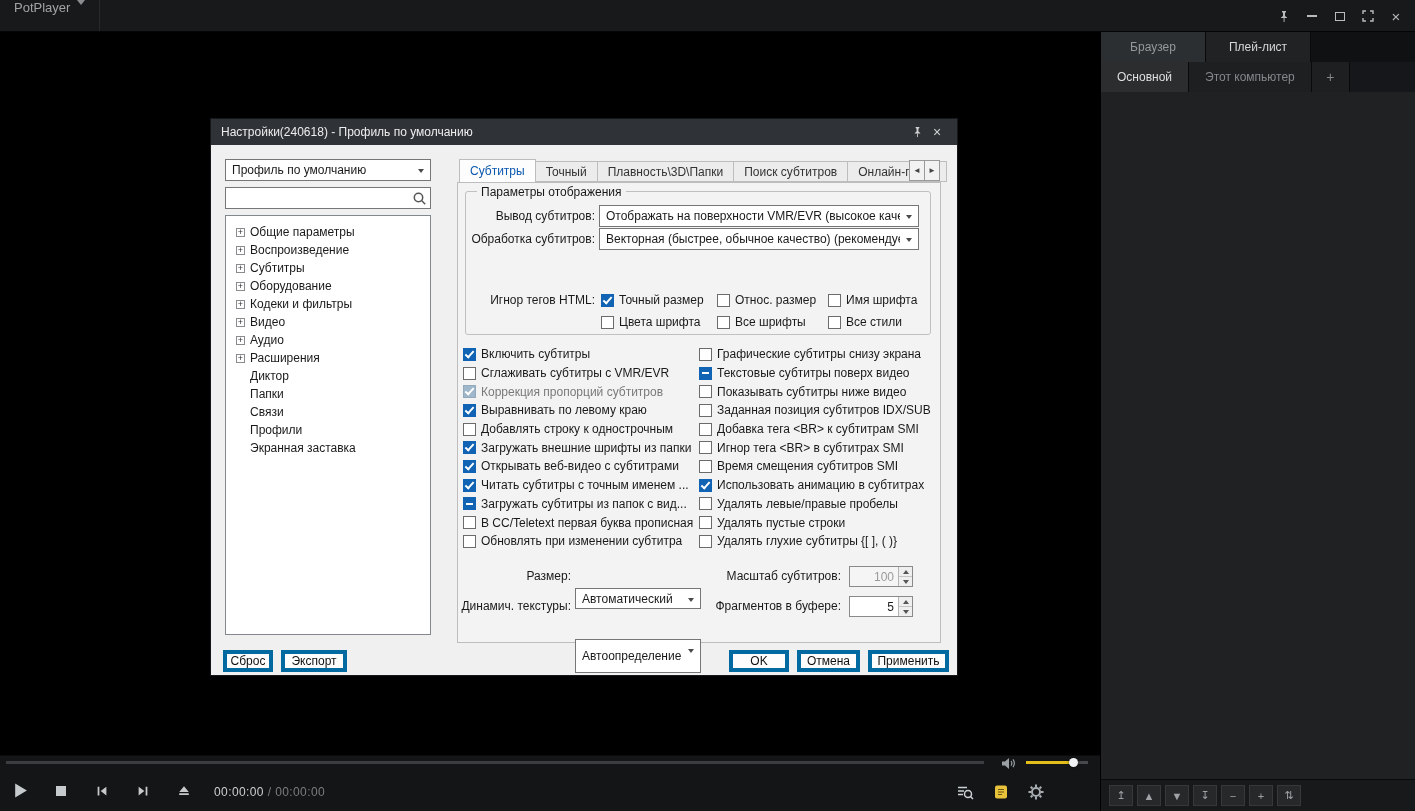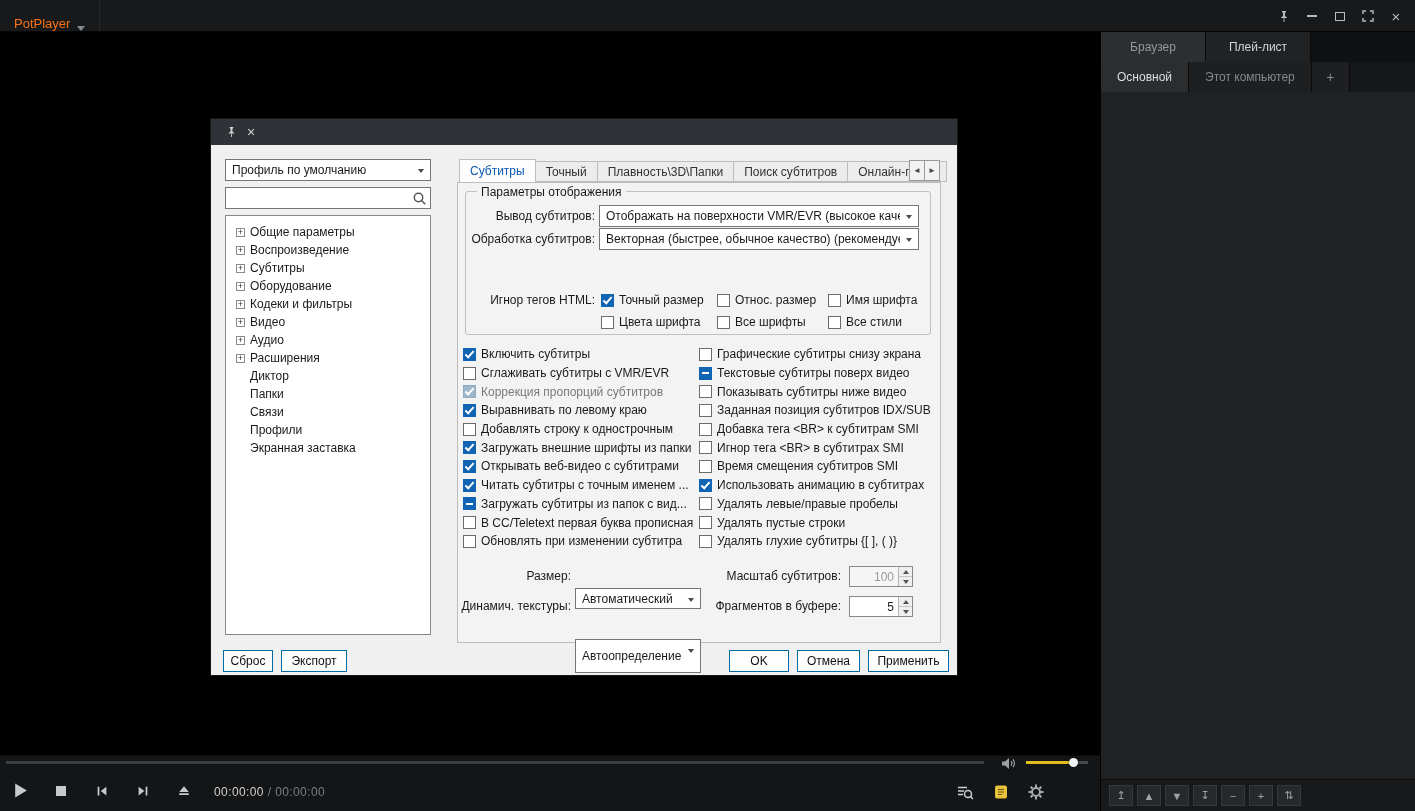--- a/index.html
+++ b/index.html
@@ -2,21 +2,21 @@
 <html style="--accent_blue: #1164b4; --accent_yellow: #e3bd19; --dialog_bg: #f0f0f0;"><head>
 <meta charset="utf-8">
 <style>
   *{box-sizing:border-box;margin:0;padding:0}
   html,body{width:1415px;height:811px}
   body{position:relative;background:#000;font-family:"Liberation Sans",sans-serif;overflow:hidden;cursor:default}
   .abs{position:absolute}
 
   
   .titlebar{position:absolute;left:0;top:0;width:1415px;height:32px;background:#17191b;border-bottom:1px solid #050505;display:flex;align-items:center;z-index:6}
-  .app-menu{display:flex;align-items:flex-end;gap:7px;padding:0 14px;height:100%;border-right:1px solid #26282a;color:#f97316;font-size:13px}
+  .app-menu{display:flex;align-items:flex-start;gap:7px;padding:0 14px;height:100%;border-right:1px solid #26282a;color:#a3a3a3;font-size:13px}
   .chev-down{width:0;height:0;border-left:4px solid transparent;border-right:4px solid transparent;border-top:5px solid #8a8d90}
   .win-controls{position:absolute;right:8px;top:0;height:32px;display:flex;align-items:center;gap:6px}
   .win-btn{width:22px;height:22px;display:flex;align-items:center;justify-content:center;color:#b9bcbe;font-size:15px;line-height:1}
   .min-bar{width:10px;height:2px;background:#b9bcbe}
   .max-box{width:10px;height:9px;border:1px solid #b9bcbe}
 
   
   .video-area{position:absolute;left:0;top:32px;width:1100px;height:723px;background:#000}
   .control-bar{position:absolute;left:0;top:755px;width:1100px;height:56px;background:#131516;border-top:1px solid #0a0b0c}
   .seek-track{position:absolute;left:6px;top:5px;width:978px;height:3px;background:#3b3e40}
@@ -97,21 +97,21 @@
   .spinner{position:absolute;height:21px;border:1px solid #8a8a8a;background:#fff;display:flex}
   .spin-value{flex:1;text-align:right;padding:3px 4px 0 0;font-size:12px}
   .spinner.disabled{background:#f5f5f5}
   .spinner.disabled .spin-value{color:#9b9b9b}
   .spin-btns{width:14px;border-left:1px solid #b5b5b5;display:flex;flex-direction:column}
   .spin-b{flex:1;background:#efefef;display:flex;align-items:center;justify-content:center}
   .spin-b + .spin-b{border-top:1px solid #c5c5c5}
   .tri-up{width:0;height:0;border-left:3px solid transparent;border-right:3px solid transparent;border-bottom:4px solid #555}
   .tri-down{width:0;height:0;border-left:3px solid transparent;border-right:3px solid transparent;border-top:4px solid #555}
 
-  .btn{position:absolute;height:22px;border:1px solid #0369a1;background:#fdfdfd;font-size:12px;display:flex;align-items:center;justify-content:center;color:#111}
+  .btn{position:absolute;height:22px;border:4px solid #0369a1;background:#fdfdfd;font-size:12px;display:flex;align-items:center;justify-content:center;color:#111}
 </style>
 </head>
 <body>
 
 <div class="titlebar">
   <div class="app-menu">
     <span>PotPlayer</span>
     <span class="chev-down"></span>
   </div>
   <div class="win-controls">
@@ -261,20 +261,21 @@
         <span>+</span>
       </div>
       <div class="pl-tool">
         <span>⇅</span>
       </div>
     </div>
 </div>
 
 <div class="dialog">
   <div class="dlg-title">
+    <span class="dlg-title-text">Настройки(240618) - Профиль по умолчанию</span>
     <span class="dlg-ico">
       <svg width="11" height="12" viewBox="0 0 12 13">
           <path d="M4 1h4v1L7 3v3l2 1.5V8H3v-.5L5 6V3L4 2z" fill="#d2d2d2"></path>
           <rect x="5.6" y="8" width="0.9" height="4" fill="#d2d2d2"></rect>
         </svg>
     </span>
     <span class="dlg-ico">
         <span>×</span>
       </span>
   </div>

